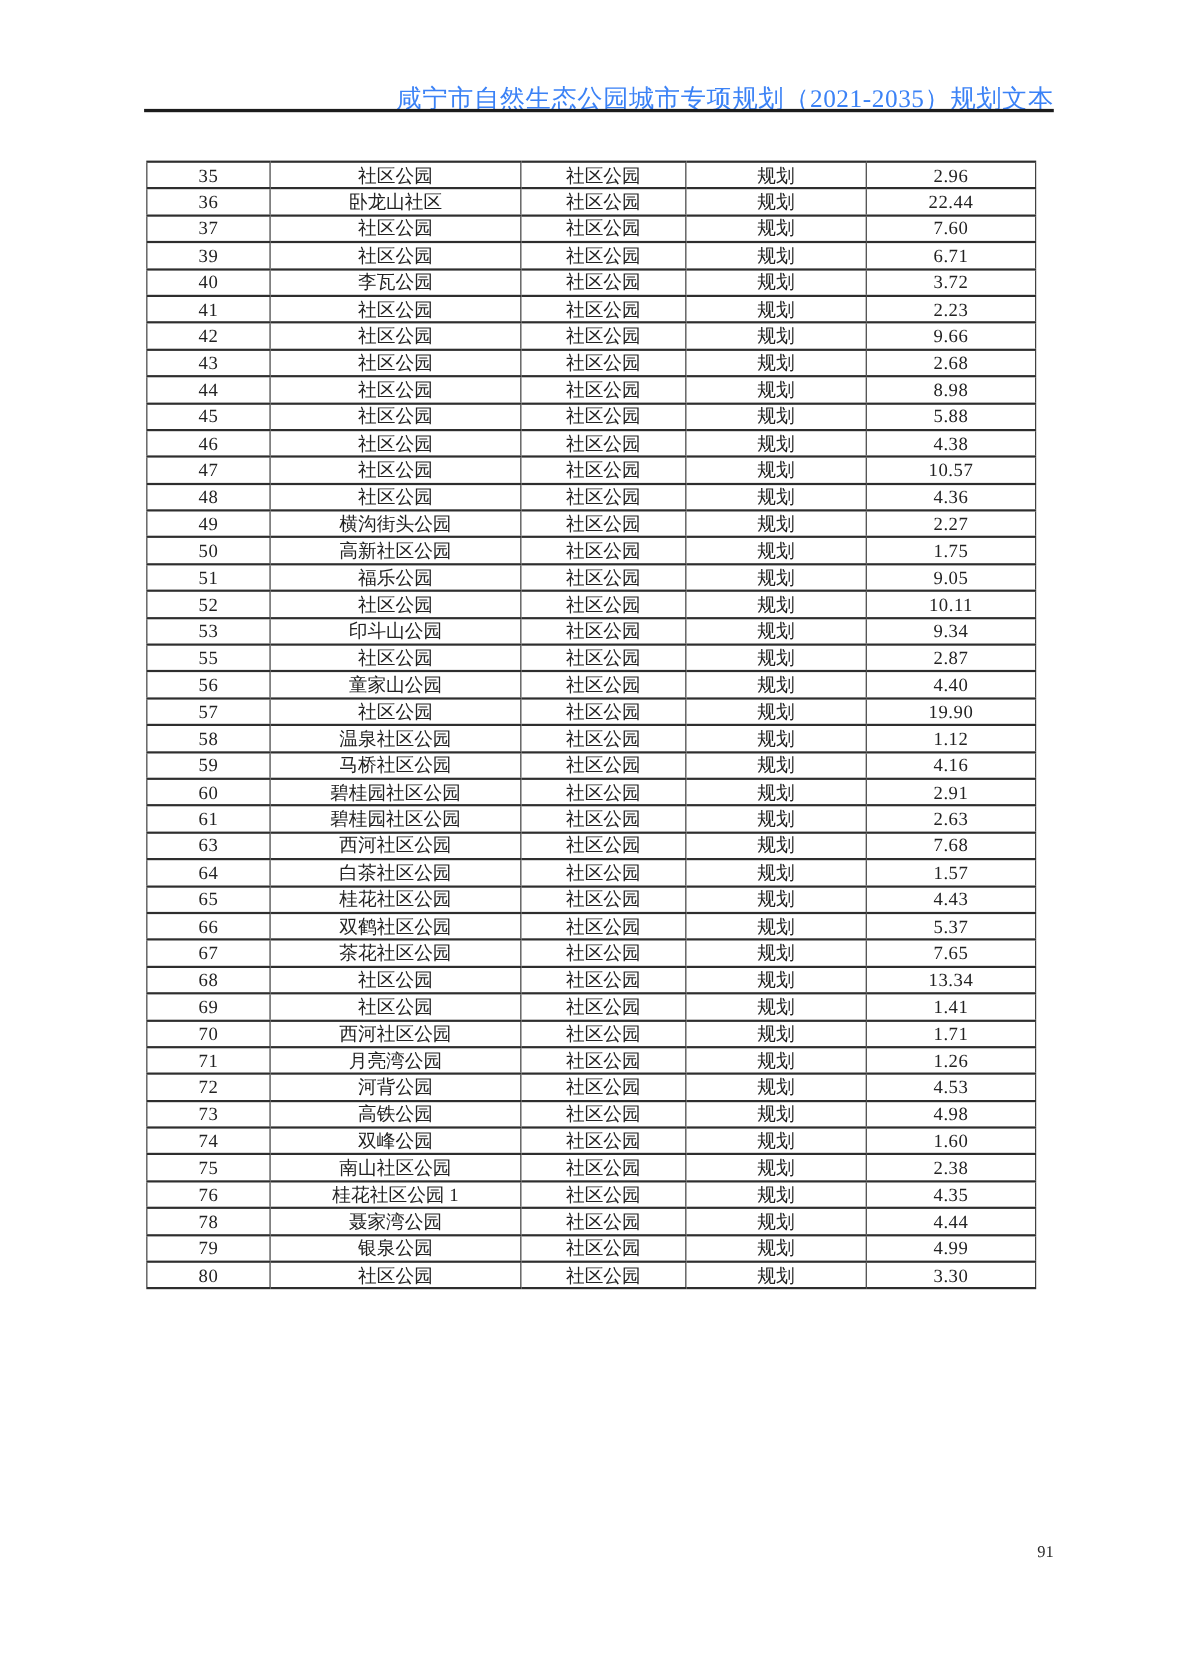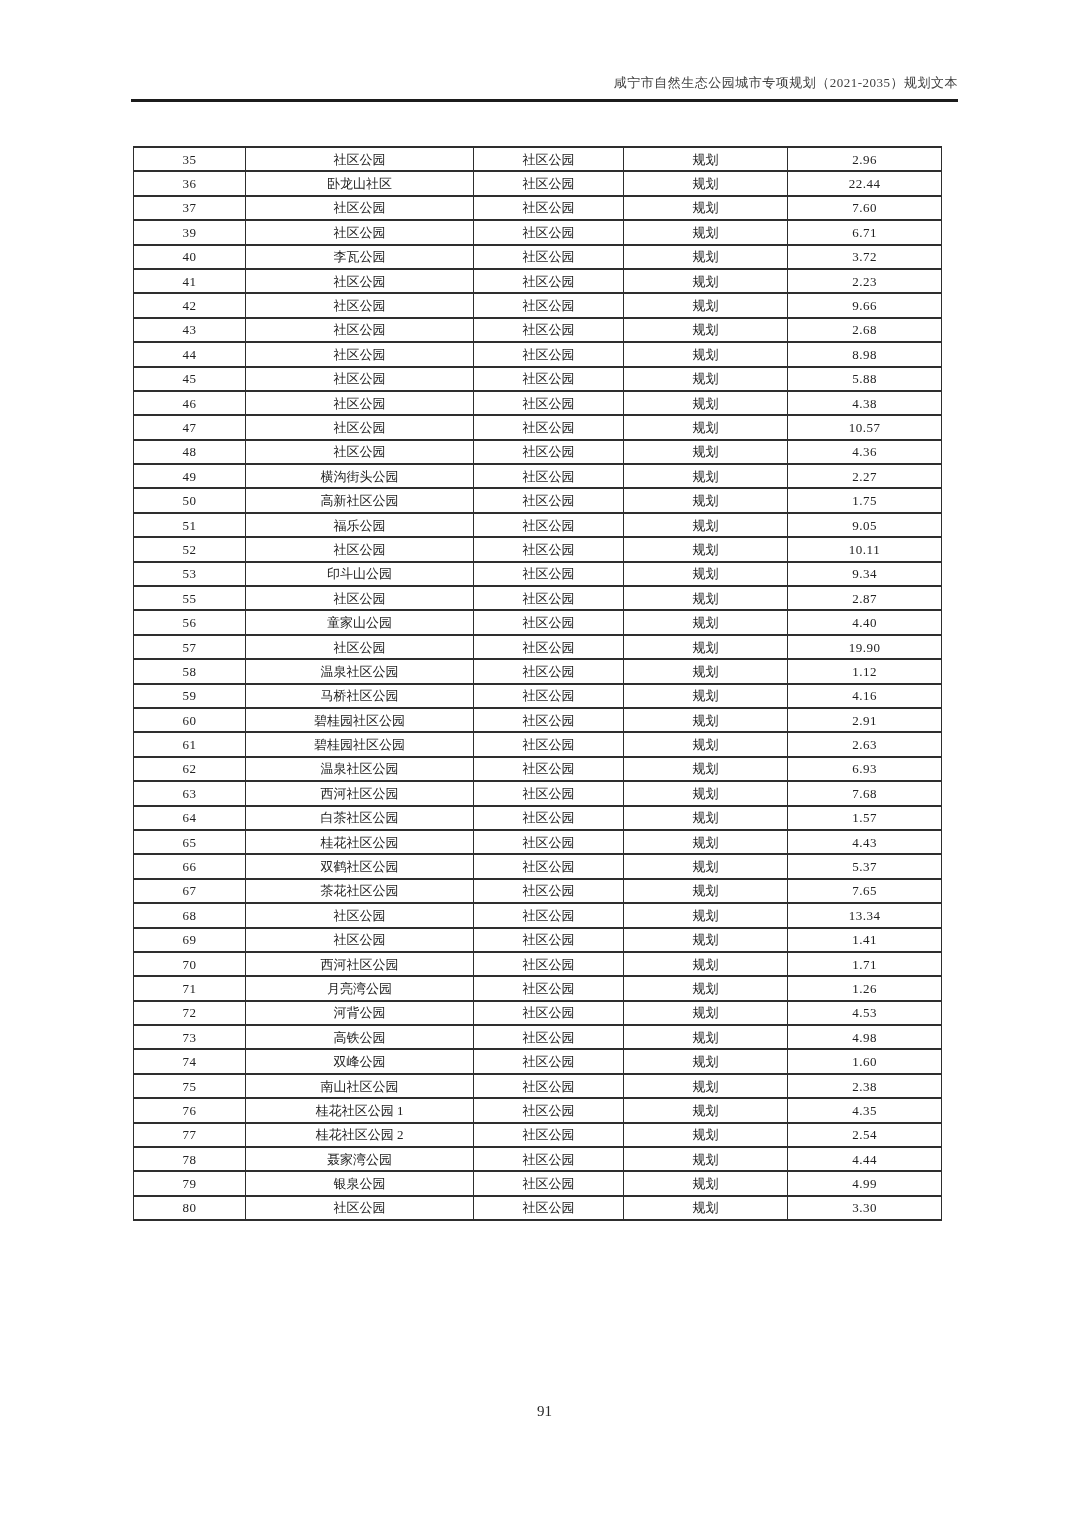--- a/index.html
+++ b/index.html
@@ -15,41 +15,41 @@
     height: 1520px;
     background: #ffffff;
     overflow: hidden;
   }
   .doc-header {
     position: absolute;
     top: 74px;
     left: 131px;
     width: 827px;
     text-align: right;
-    font-size: 13px;
+    font-size: 23px;
     letter-spacing: 0.5px;
-    color: #404040;
+    color: #3b82f6;
     white-space: nowrap;
   }
   .header-rule {
     position: absolute;
     top: 99px;
     left: 131px;
     width: 827px;
     height: 3px;
     background: #1c1c1c;
   }
   .park-table {
     position: absolute;
     top: 146px;
     left: 133px;
     width: 808px;
     border-collapse: collapse;
     table-layout: fixed;
-    font-size: 13px;
+    font-size: 17px;
   }
   .park-table col.c-no    { width: 112px; }
   .park-table col.c-name  { width: 228px; }
   .park-table col.c-type  { width: 150px; }
   .park-table col.c-status{ width: 164px; }
   .park-table col.c-area  { width: 154px; }
   .park-table td {
     border-left: 1px solid #2e2e2e;
     border-right: 1px solid #2e2e2e;
     border-top: 2px solid #2e2e2e;
@@ -65,21 +65,21 @@
   }
   .park-table td.num {
     font-family: "Liberation Serif", "DejaVu Serif", serif;
     letter-spacing: 0.5px;
   }
   .page-number {
     position: absolute;
     top: 1403px;
     left: 131px;
     width: 827px;
-    text-align: center;
+    text-align: right;
     font-size: 15px;
     color: #2a2a2a;
   }
 </style>
 </head>
 <body>
 
 <div class="page">
 
   <div class="doc-header">咸宁市自然生态公园城市专项规划（2021-2035）规划文本</div>
@@ -264,27 +264,20 @@
           <td class="num">2.91</td>
         </tr>
         <tr>
           <td class="num">61</td>
           <td>碧桂园社区公园</td>
           <td>社区公园</td>
           <td>规划</td>
           <td class="num">2.63</td>
         </tr>
         <tr>
-          <td class="num">62</td>
-          <td>温泉社区公园</td>
-          <td>社区公园</td>
-          <td>规划</td>
-          <td class="num">6.93</td>
-        </tr>
-        <tr>
           <td class="num">63</td>
           <td>西河社区公园</td>
           <td>社区公园</td>
           <td>规划</td>
           <td class="num">7.68</td>
         </tr>
         <tr>
           <td class="num">64</td>
           <td>白茶社区公园</td>
           <td>社区公园</td>
@@ -369,27 +362,20 @@
           <td class="num">2.38</td>
         </tr>
         <tr>
           <td class="num">76</td>
           <td>桂花社区公园 1</td>
           <td>社区公园</td>
           <td>规划</td>
           <td class="num">4.35</td>
         </tr>
         <tr>
-          <td class="num">77</td>
-          <td>桂花社区公园 2</td>
-          <td>社区公园</td>
-          <td>规划</td>
-          <td class="num">2.54</td>
-        </tr>
-        <tr>
           <td class="num">78</td>
           <td>聂家湾公园</td>
           <td>社区公园</td>
           <td>规划</td>
           <td class="num">4.44</td>
         </tr>
         <tr>
           <td class="num">79</td>
           <td>银泉公园</td>
           <td>社区公园</td>

